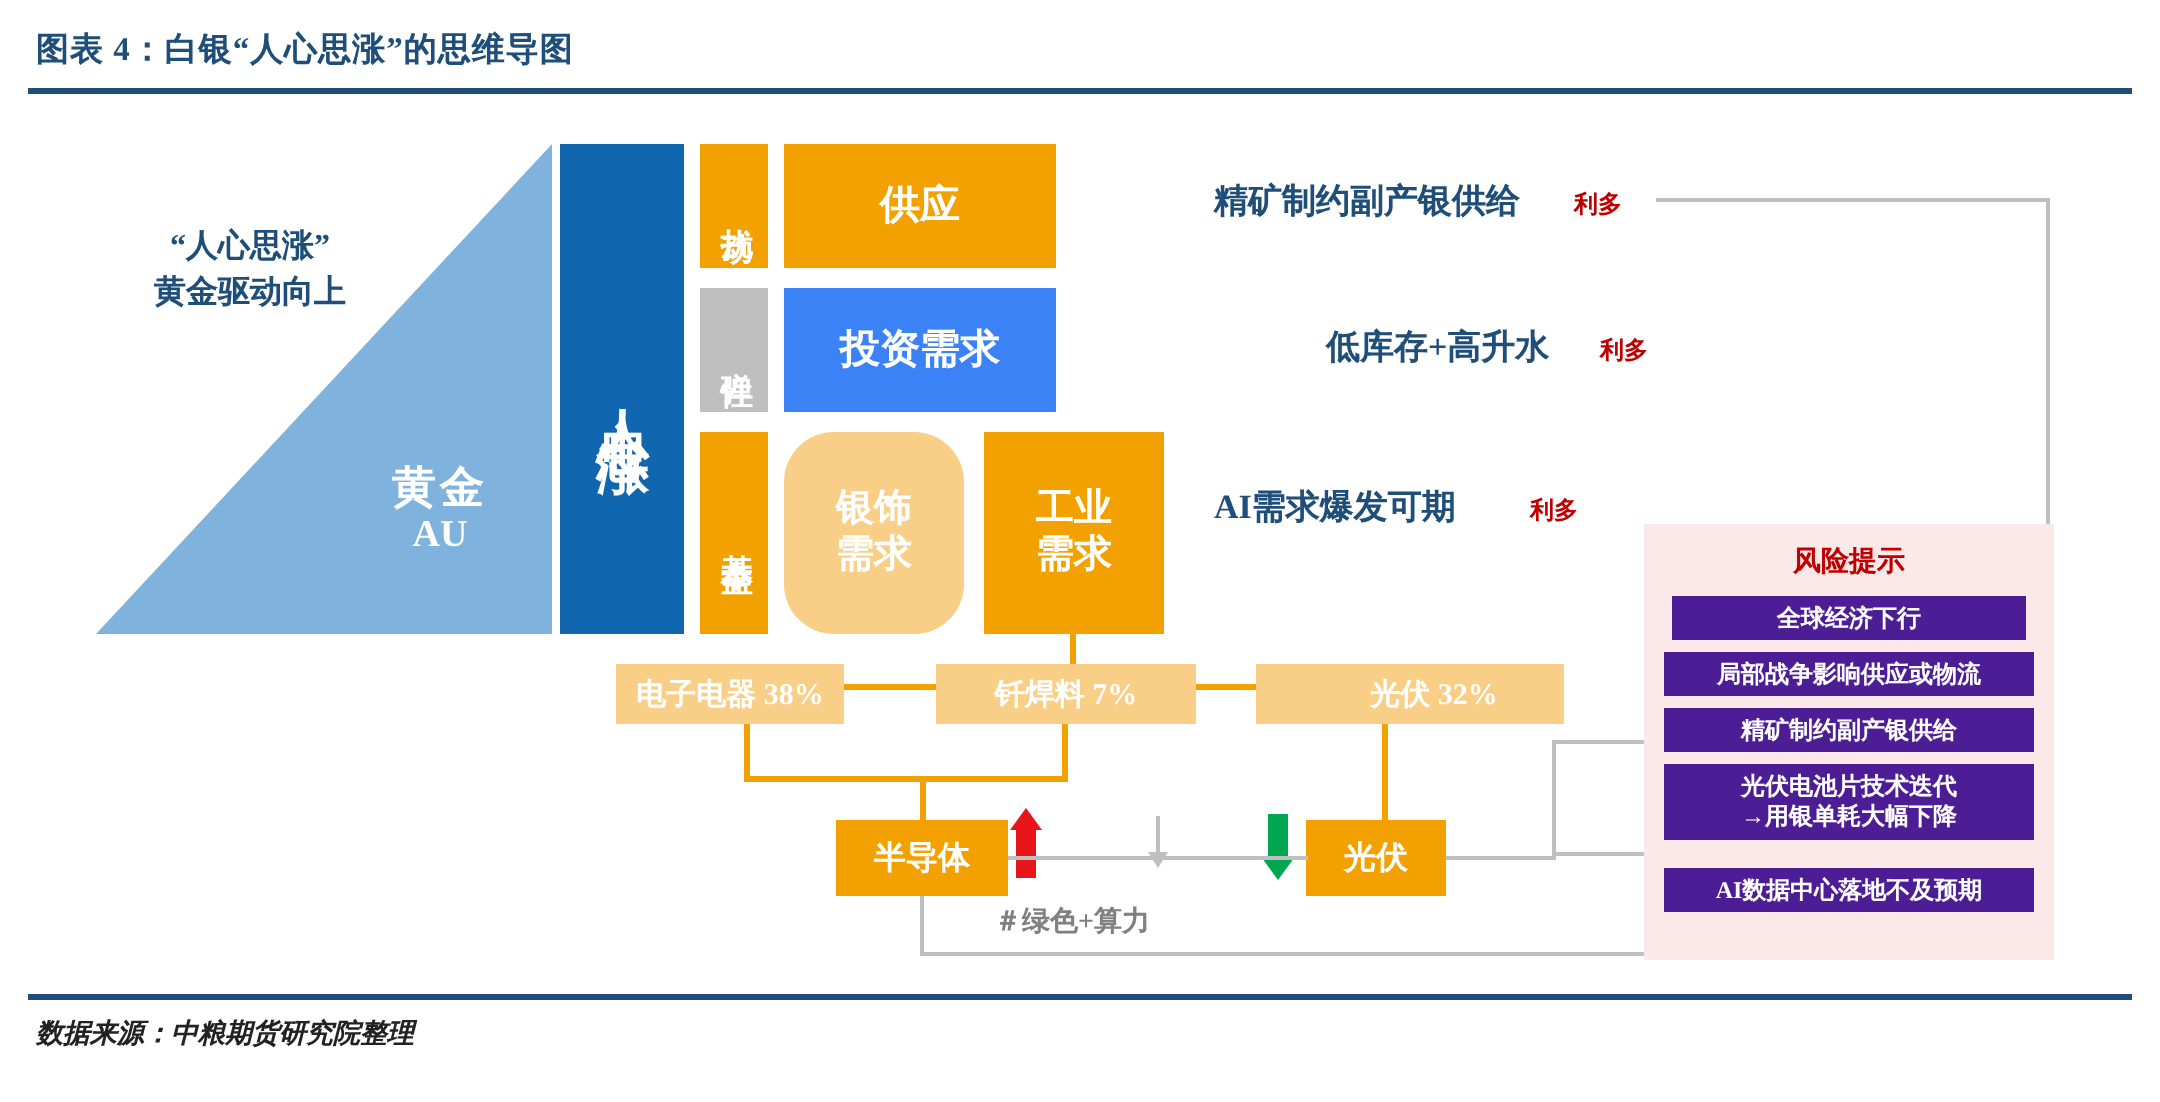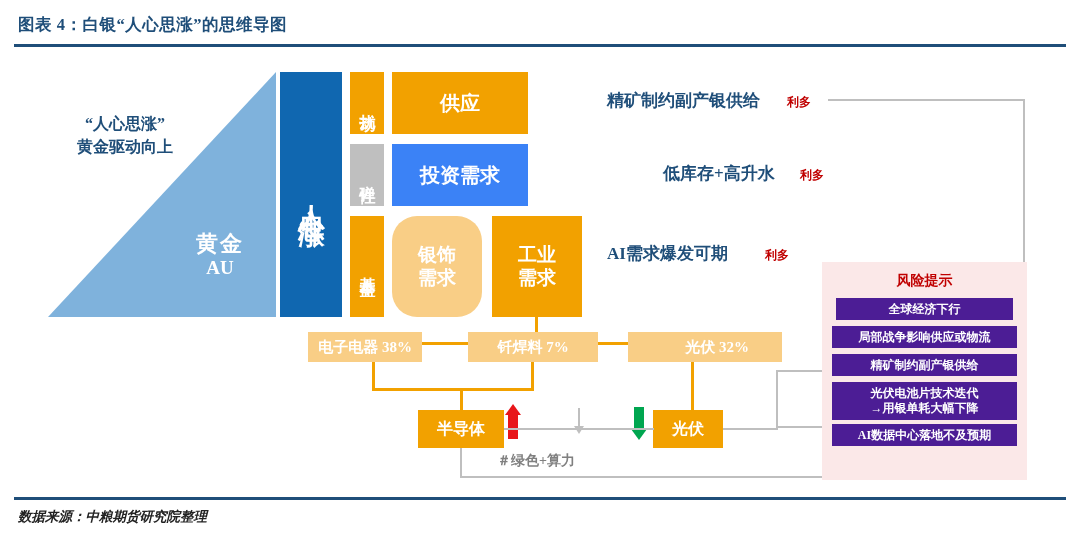--- a/index.html
+++ b/index.html
@@ -223,21 +223,21 @@
     <div class="gl" style="left:916px;top:386px;width:2px;height:40px;"></div>
     <div class="arr" style="left:911px;top:378px;border-left:5px solid transparent;border-right:5px solid transparent;border-bottom:9px solid #BFBFBF;"></div>
 
     <div class="risk-panel" style="left:822px;top:210px;width:205px;height:218px;">
       <div class="risk-title" style="top:10px;">风险提示</div>
       <div class="risk-item" style="left:14px;top:36px;width:177px;height:22px;">全球经济下行</div>
       <div class="risk-item" style="left:10px;top:64px;width:185px;height:22px;">局部战争影响供应或物流</div>
       <div class="risk-item" style="left:10px;top:92px;width:185px;height:22px;">精矿制约副产银供给</div>
       <div class="risk-item" style="left:10px;top:120px;width:185px;height:38px;">光伏电池片技术迭代
 →用银单耗大幅下降</div>
-      <div class="risk-item" style="left:10px;top:162px;width:185px;height:22px;">AI数据中心落地不及预期</div>
+      <div class="risk-item" style="left:10px;top:172px;width:185px;height:22px;">AI数据中心落地不及预期</div>
     </div>
 
   </div>
 
   <div class="footer-rule"></div>
   <div class="footer-note">数据来源：中粮期货研究院整理</div>
 
 </div>
 
 </body></html>

